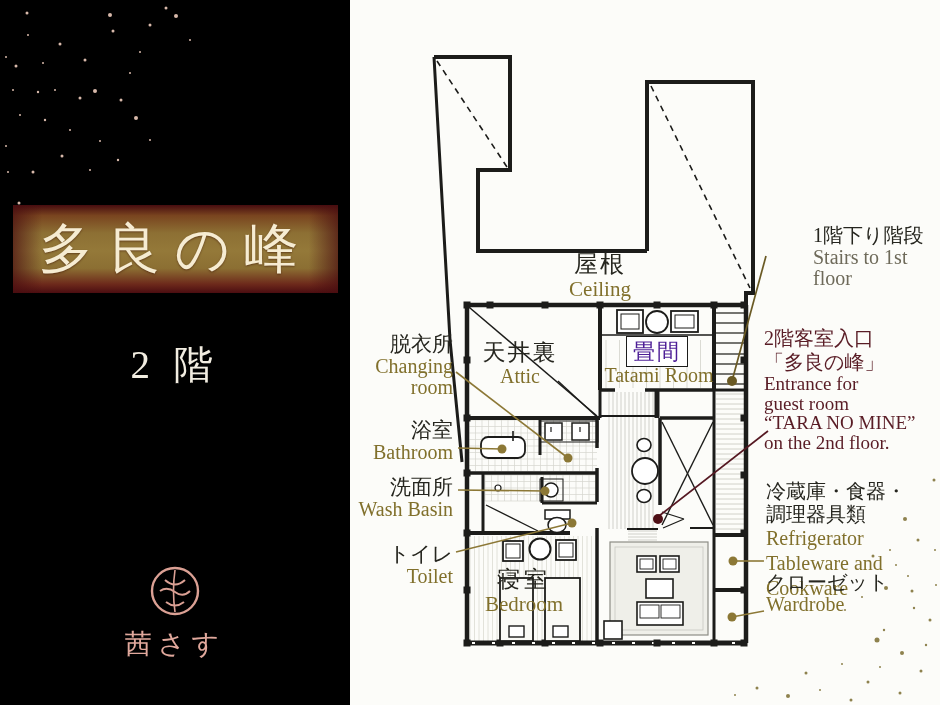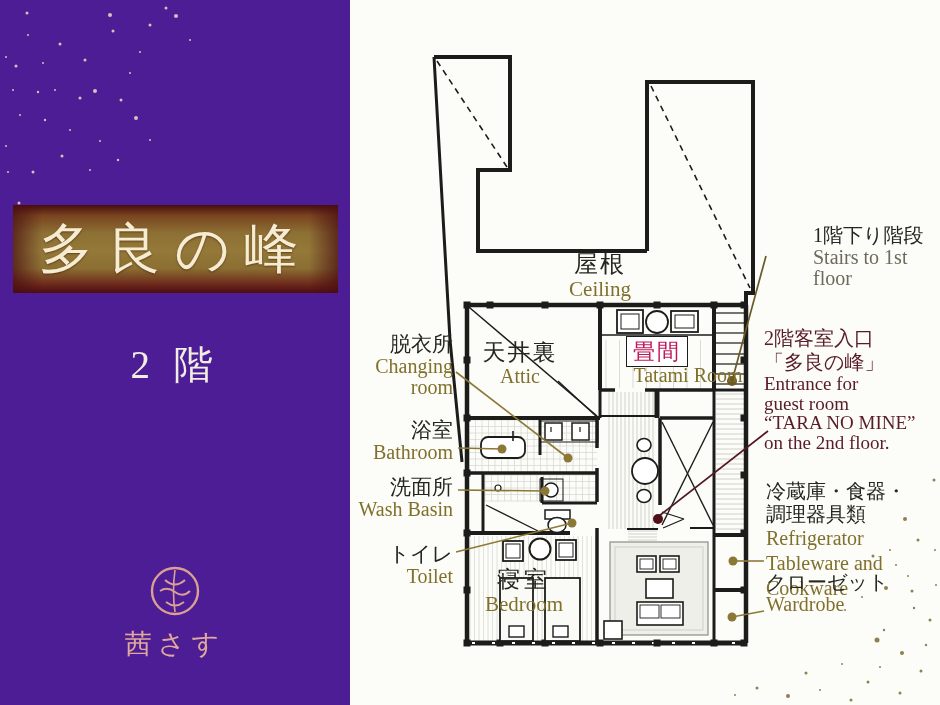--- a/index.html
+++ b/index.html
@@ -2,21 +2,21 @@
 <html><head>
 <meta charset="utf-8">
 <style>
   html,body{margin:0;padding:0;}
   body{
     width:940px;height:705px;position:relative;overflow:hidden;
     background:#fcfcf9;
     font-family:"Liberation Serif","DejaVu Serif",serif;
   }
   
-  .left-panel{position:absolute;left:0;top:0;width:350px;height:705px;background:#4c1d95;}
+  .left-panel{position:absolute;left:0;top:0;width:350px;height:705px;background:#000000;}
   .title-band{
     position:absolute;left:13px;top:205px;width:325px;height:88px;
     background:linear-gradient(180deg,#470c0f 0%,#79441f 12%,#8d7034 32%,#947939 52%,#8c6f33 72%,#6d291b 90%,#4b0d11 100%);
   }
   .title-band::after{
     content:"";position:absolute;inset:0;
     background:linear-gradient(90deg,rgba(73,13,16,.7) 0%,rgba(73,13,16,0) 9%,rgba(73,13,16,0) 91%,rgba(73,13,16,.7) 100%);
   }
   .title-band .t{
     position:relative;z-index:2;display:block;text-align:center;
@@ -35,21 +35,21 @@
   .jp{color:#26261f;}
   .en{color:#81702c;}
   .pre{white-space:pre-line;}
   .ctr{text-align:center;}
   .rgt{text-align:right;}
   .maroon{color:#591c25;}
   .grayen{color:#6e6a5a;}
   .tatami-box{
     position:absolute;left:626px;top:336px;width:60px;height:29px;
     border:1.7px solid #1c1c1a;background:#fff;
-    text-align:center;line-height:29px;font-size:22px;color:#be185d;letter-spacing:2px;
+    text-align:center;line-height:29px;font-size:22px;color:#4c1d95;letter-spacing:2px;
   }
   svg{position:absolute;left:0;top:0;}
 </style>
 </head>
 <body>
 
 <div class="left-panel">
   <svg id="speckles-maroon" width="350" height="705" viewBox="0 0 350 705">
       <circle cx="110" cy="15" r="2" fill="#f0cdbd" opacity="0.9"></circle>
       <circle cx="27" cy="13" r="1.5" fill="#f0cdbd" opacity="0.9"></circle>
@@ -449,21 +449,21 @@
   <div class="jp" style="font-size:24px;letter-spacing:2px;">屋根</div>
   <div class="en" style="font-size:21px;">Ceiling</div>
 </div>
 
 <div class="lbl ctr" style="left:464px;top:341px;width:112px;">
   <div class="jp" style="font-size:23px;letter-spacing:2px;">天井裏</div>
   <div class="en" style="font-size:20px;font-family:Liberation Serif, serif;">Attic</div>
 </div>
 
 <div class="tatami-box">畳間</div>
-<div class="lbl en ctr" style="left:598px;top:365px;width:122px;font-size:20px;padding-left:29px;">Tatami Room</div>
+<div class="lbl en ctr" style="left:598px;top:365px;width:122px;font-size:20px;">Tatami Room</div>
 
 <div class="lbl rgt" style="right:487px;top:333px;width:120px;">
   <div class="jp" style="font-size:21px;">脱衣所</div>
   <div class="en pre" style="font-size:20px;">Changing
 room</div>
 </div>
 
 <div class="lbl rgt" style="right:487px;top:419px;width:120px;">
   <div class="jp" style="font-size:21px;">浴室</div>
   <div class="en" style="font-size:20px;">Bathroom</div>

